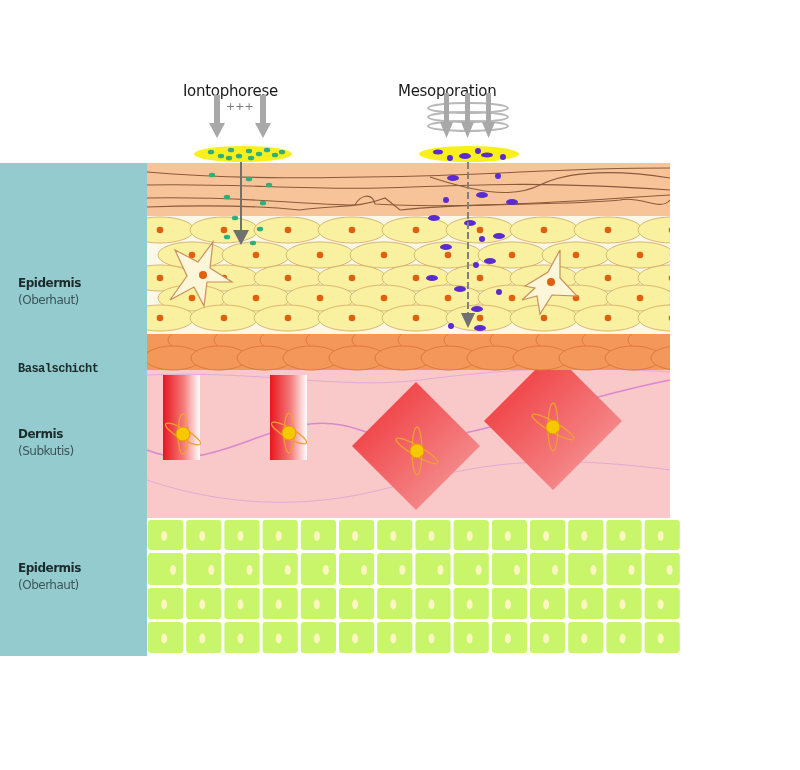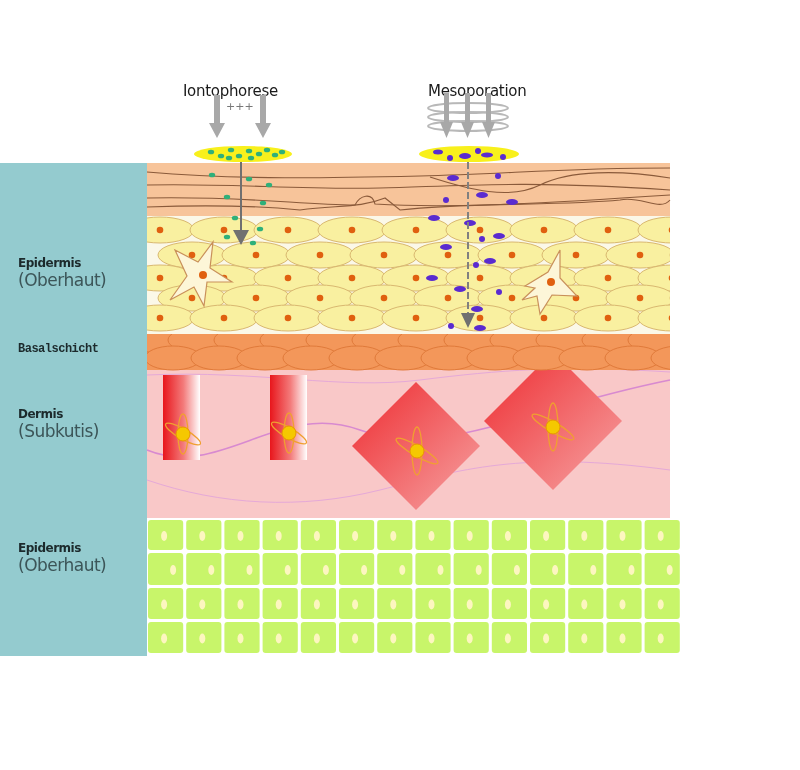--- a/index.html
+++ b/index.html
@@ -1,23 +1,23 @@
 <!DOCTYPE html>
 <html><head>
 <meta charset="utf-8">
 <style>
   html, body { margin: 0; padding: 0; background: #ffffff; }
   body { width: 800px; height: 770px; position: relative; overflow: hidden; font-family: "DejaVu Sans", sans-serif; }
   .title { position: absolute; top: 60px; font-size: 15px; color: #1a1a1a; letter-spacing: -0.3px; margin-top: 22px; }
   .title.ionto { left: 183px; }
-  .title.meso { left: 428px; text-align: right; }
+  .title.meso { left: 398px; text-align: right; }
   .side-panel { position: absolute; left: 0; top: 163px; width: 147px; height: 493px; background: #94cbcf; }
-  .layer-label { position: absolute; left: 18px; font-size: 12.5px; line-height: 17px; color: #1c2a2c; letter-spacing: -0.5px; }
+  .layer-label { position: absolute; left: 18px; font-size: 12.5px; line-height: 17px; color: #1c2a2c; letter-spacing: -0.5px; margin-top: 20px; }
   .layer-label .main { display: block; font-weight: bold; font-size: 12px; }
-  .layer-label .sub { display: block; color: #3c5558; font-size: 17px; text-align: right; }
+  .layer-label .sub { display: block; color: #3c5558; font-size: 12px; }
   svg.diagram { position: absolute; left: 0; top: 0; }
 </style>
 </head>
 <body>
 
 <div class="title ionto">Iontophorese</div>
 <div class="title meso">Mesoporation</div>
 
 <div class="side-panel">
   <div class="layer-label" style="top:92px;">

